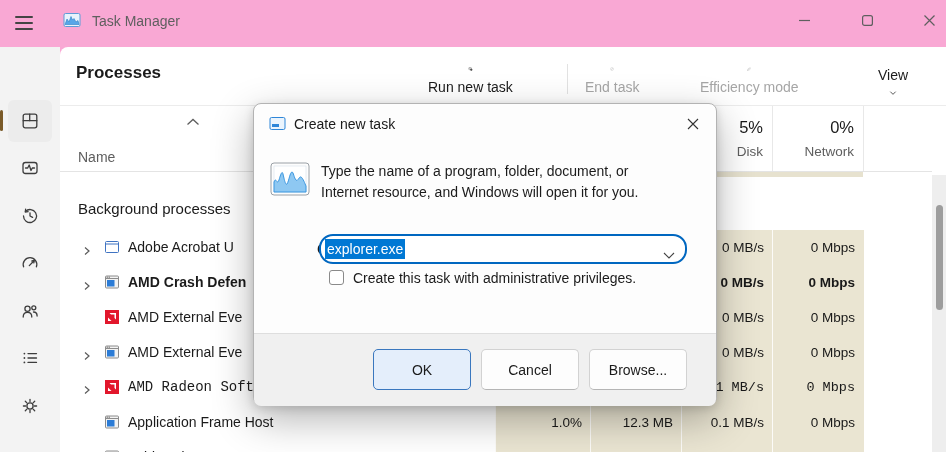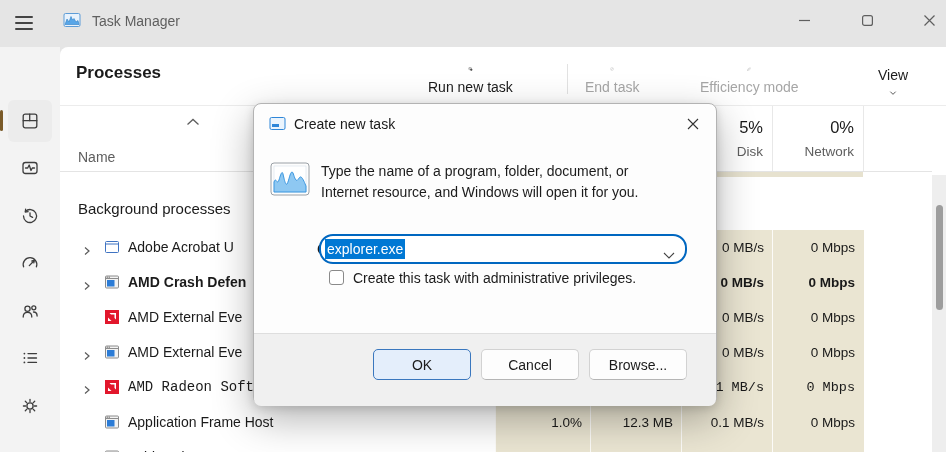--- a/index.html
+++ b/index.html
@@ -1,17 +1,17 @@
 <!DOCTYPE html>
 <html><head>
 <meta charset="utf-8">
 <style>
   html,body{margin:0;padding:0;}
   body{font-family:"Liberation Sans","DejaVu Sans",sans-serif;color:#1b1b1b;}
-  .win{position:relative;width:946px;height:452px;background:#e5e5e5;overflow:hidden;}
+  .win{position:relative;width:946px;height:452px;background:#f9a8d4;overflow:hidden;}
   .abs{position:absolute;}
   
   .tb-title{position:absolute;left:92px;top:13px;font-size:14px;color:#5f5f5f;}
   .burger span{display:block;width:18px;height:2px;background:#444;margin:4px 0;border-radius:1px;}
   .wctl{position:absolute;top:6px;width:44px;height:28px;display:flex;align-items:center;justify-content:center;}
   
   .rail{position:absolute;left:0;top:47px;width:60px;height:405px;background:#f3f3f3;}
   .rail-item{position:absolute;left:8px;width:44px;height:42px;border-radius:6px;display:flex;align-items:center;justify-content:center;}
   .rail-item.sel{background:#ececec;}
   .pill{position:absolute;left:0;top:63px;width:3px;height:21px;border-radius:2px;background:#7a5a28;}
@@ -47,21 +47,21 @@
   .dlg-title{position:absolute;left:40px;top:12px;font-size:14px;}
   .dlg-close{position:absolute;left:424px;top:6px;width:30px;height:28px;display:flex;align-items:center;justify-content:center;}
   .dlg-desc{position:absolute;left:67px;top:57px;font-size:14px;line-height:21px;}
   .open-lbl{position:absolute;left:15px;top:137px;font-size:14px;margin-left:48px;}
   .combo{position:absolute;left:65px;top:130px;width:368px;height:30px;background:#fff;border:2px solid #0067c0;border-radius:14px;box-sizing:border-box;padding-left:8px;}
   .combo .seltxt{position:absolute;left:4px;top:3px;height:20px;line-height:20px;background:#0078d4;color:#fff;font-size:14px;padding:0 2px;}
   .combo .cchev{position:absolute;right:10px;top:9px;}
   .chk{position:absolute;left:75px;top:166px;width:15px;height:15px;background:#fff;border:1px solid #8a8a8a;border-radius:3px;box-sizing:border-box;}
   .chk-lbl{position:absolute;left:99px;top:166px;font-size:14px;}
   .dlg-foot{position:absolute;left:0;top:229px;width:100%;height:72px;background:#f0f0f0;border-top:1px solid #dedede;border-radius:0 0 7px 7px;}
-  .dbtn{position:absolute;top:15px;width:98px;height:31px;border-radius:5px;font-size:14px;display:flex;align-items:center;justify-content:center;box-sizing:border-box;
+  .dbtn{position:absolute;top:15px;width:98px;height:41px;border-radius:5px;font-size:14px;display:flex;align-items:center;justify-content:center;box-sizing:border-box;
         background:#fdfdfd;border:1px solid #d2d2d2;border-bottom-color:#b5b5b5;}
   .dbtn.primary{background:#e4eefb;border:1px solid #3a77be;}
 </style>
 </head>
 <body>
 
 <div class="win">
 
   <div class="abs burger" style="left:15px;top:12px;">
       <span></span>

